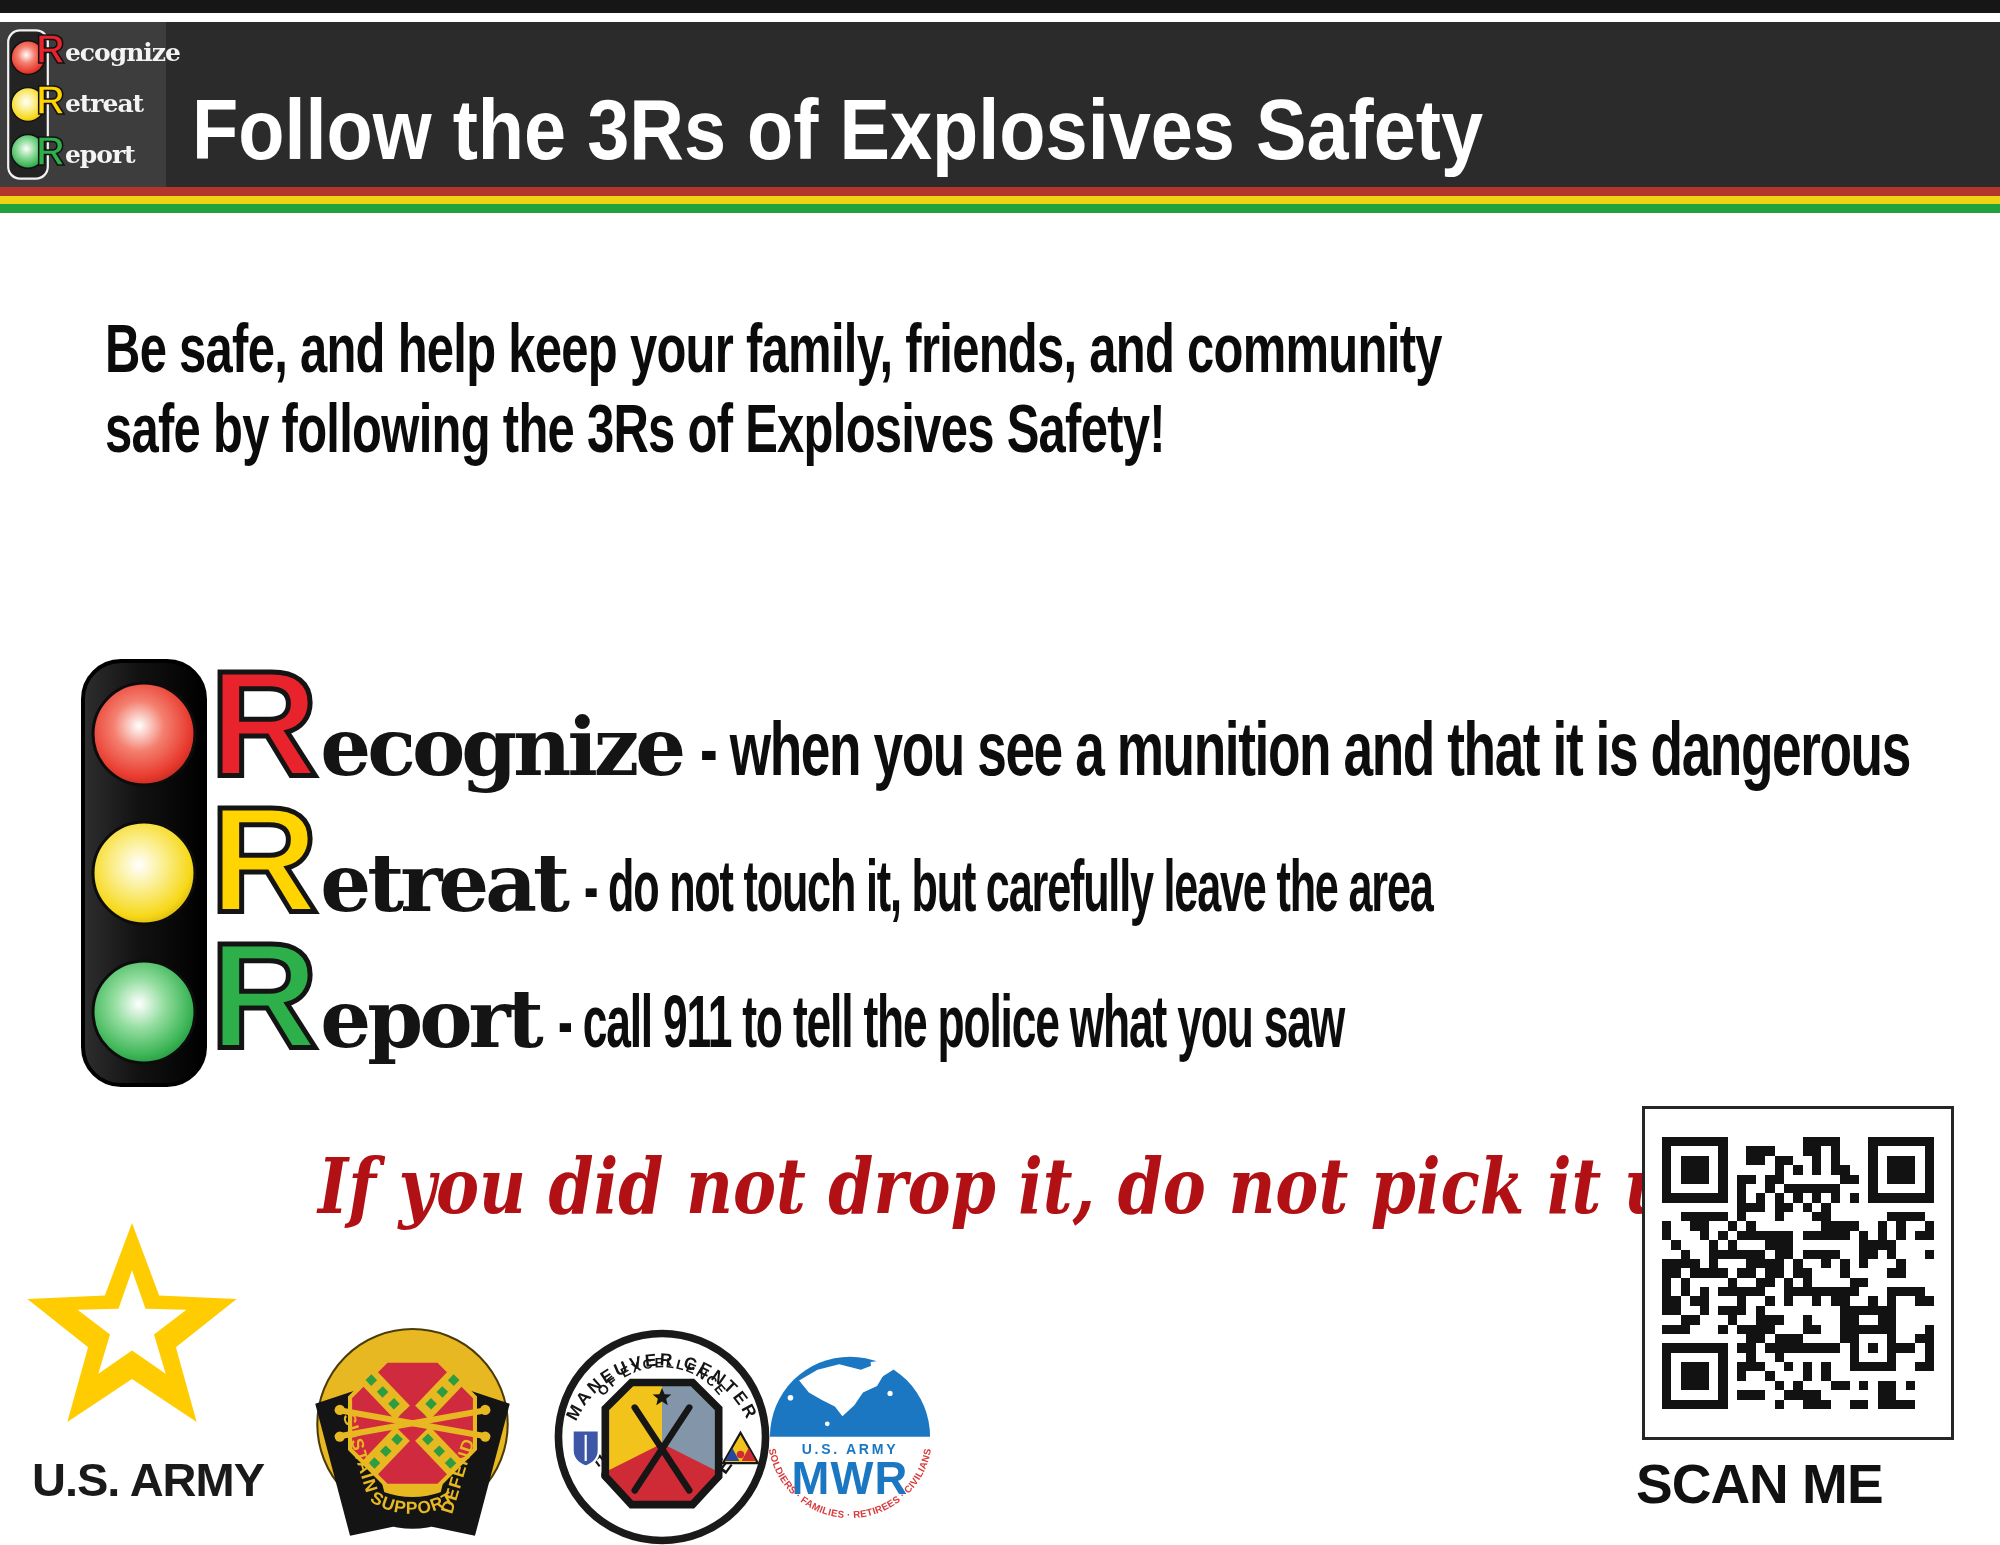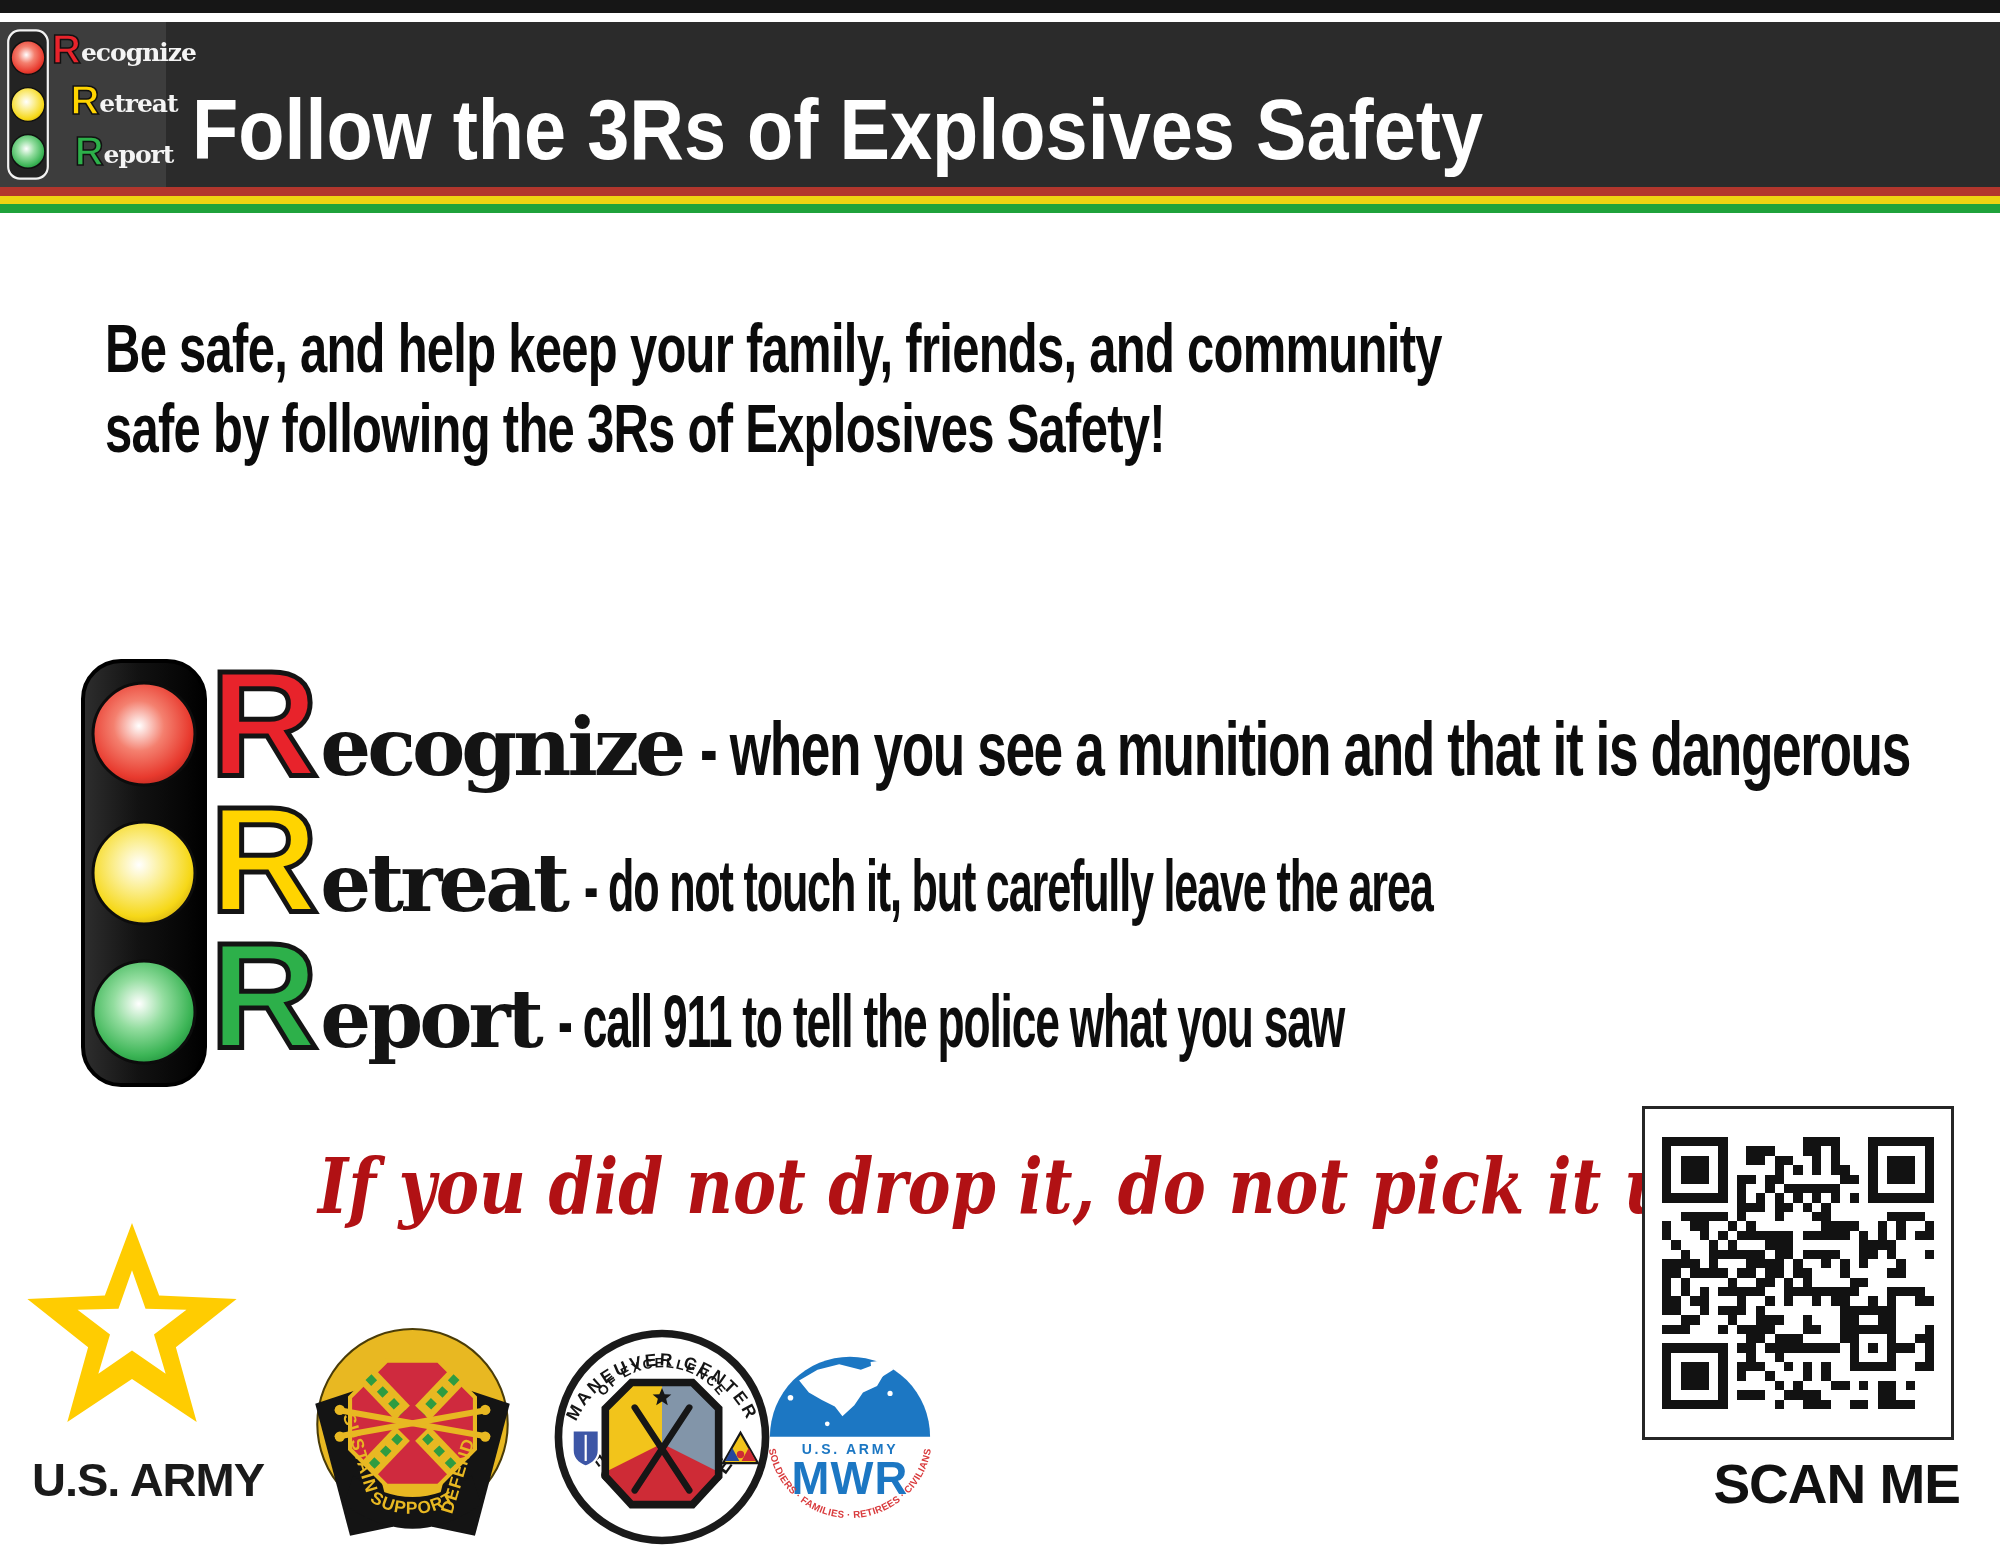--- a/index.html
+++ b/index.html
@@ -4,21 +4,21 @@
 <style>
   html,body{margin:0;padding:0;background:#ffffff;}
   #canvas{position:relative;width:2000px;height:1545px;background:#ffffff;overflow:hidden;
           font-family:"Liberation Sans",sans-serif;}
 
   
   .top-black{position:absolute;left:0;top:0;width:2000px;height:13px;background:#161616;}
   .header{position:absolute;left:0;top:22px;width:2000px;height:165px;background:#2b2b2b;}
   .logo-panel{position:absolute;left:0;top:0;width:166px;height:165px;background:#3d3d3d;}
   .mini-light{position:absolute;left:6px;top:6px;}
-  .logo-lines{position:absolute;left:52px;top:2px;text-align:center;}
+  .logo-lines{position:absolute;left:36px;top:2px;}
   .logo-line{height:51px;line-height:51px;white-space:nowrap;}
   .logo-line .ini{font-weight:900;font-size:40px;font-family:"Liberation Sans",sans-serif;
                   -webkit-text-stroke:1.5px #111;vertical-align:-2px;}
   .logo-line .rest{font-family:"DejaVu Serif",serif;font-weight:700;font-size:25px;color:#f4f4f4;letter-spacing:-1px;}
   .ini-red{color:#e8232b;} .ini-yellow{color:#ffd400;} .ini-green{color:#2db04a;}
   .page-title{position:absolute;left:192px;bottom:8px;color:#ffffff;font-weight:700;font-size:86px;
               white-space:nowrap;transform:scaleX(0.88);transform-origin:left bottom;letter-spacing:0px;}
 
   .stripe{position:absolute;left:0;width:2000px;}
   .stripe-red{top:187px;height:9px;background:#b2362d;}
@@ -51,21 +51,21 @@
   
   .army-logo{position:absolute;left:22px;top:1216px;}
   .army-label{position:absolute;left:18px;top:1452px;width:260px;text-align:center;
               font-weight:900;font-size:47px;color:#1a1a1a;letter-spacing:-1px;}
   .imcom{position:absolute;left:305px;top:1323px;}
   .mcoe{position:absolute;left:553px;top:1328px;}
   .mwr{position:absolute;left:758px;top:1348px;}
 
   .qr-frame{position:absolute;left:1642px;top:1106px;width:306px;height:328px;background:#ffffff;
             border:3px solid #262626;display:flex;align-items:center;justify-content:center;}
-  .scan-label{position:absolute;left:1636px;top:1452px;width:324px;text-align:right;
+  .scan-label{position:absolute;left:1636px;top:1452px;width:324px;text-align:left;
               font-weight:900;font-size:55px;color:#111111;letter-spacing:-1px;}
 </style>
 </head>
 <body>
 
 <div id="canvas">
 
   <svg width="0" height="0" style="position:absolute">
     <defs>
       <radialGradient id="gRed" cx="45%" cy="42%" r="65%">

